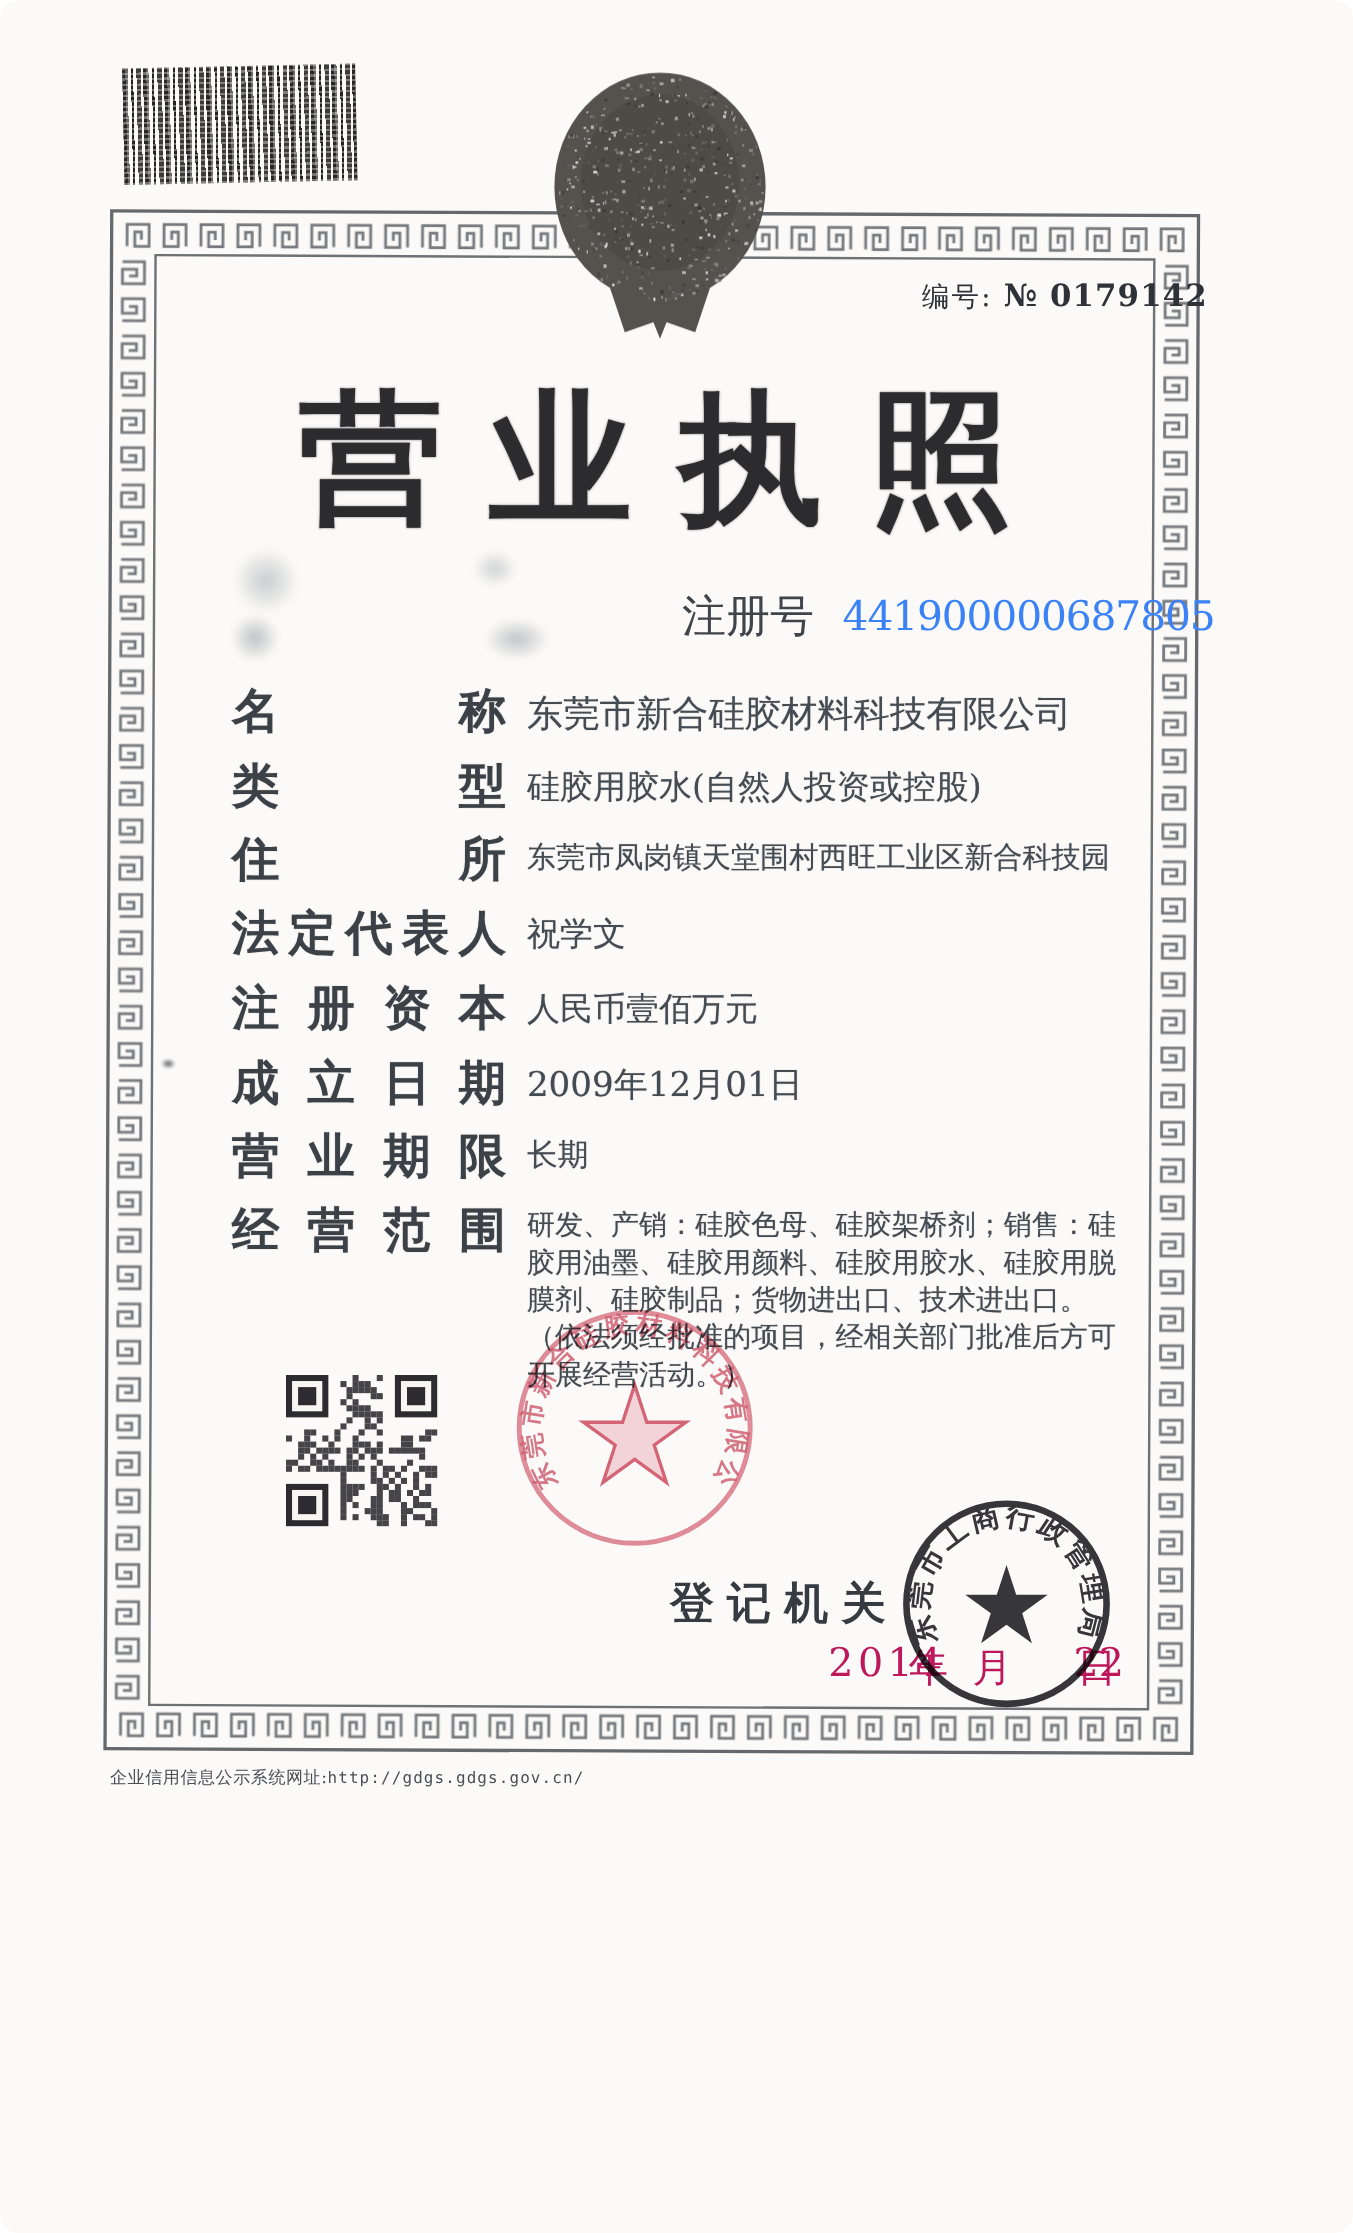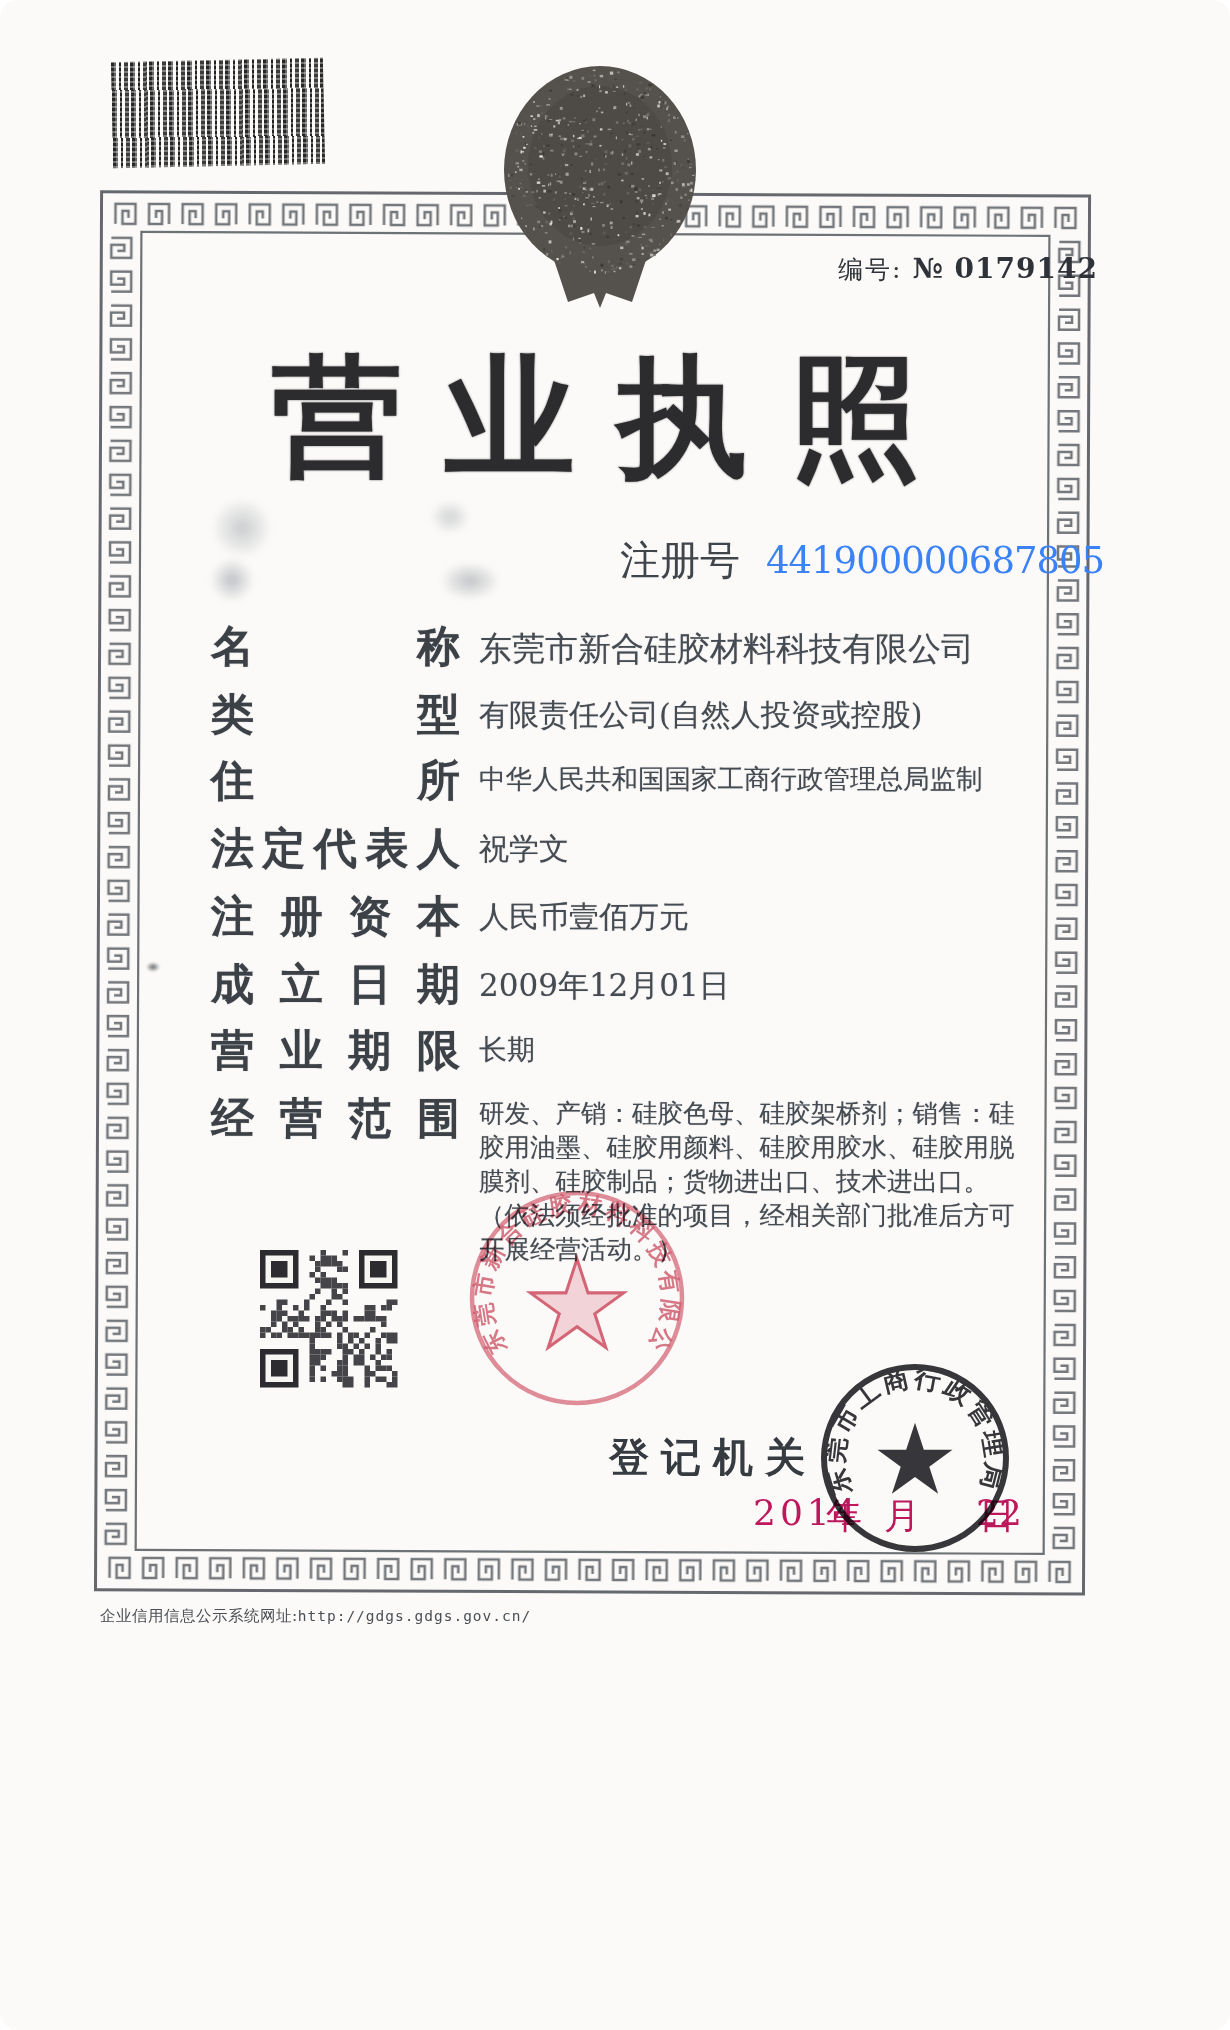--- a/index.html
+++ b/index.html
@@ -762,28 +762,28 @@
         <span>名</span>
         <span>称</span>
       </div>
     <div class="fvalue" style="font-size:33px">东莞市新合硅胶材料科技有限公司</div>
   </div>
   <div class="row" style="top:686px">
     <div class="flabel js-justify">
         <span>类</span>
         <span>型</span>
       </div>
-    <div class="fvalue" style="font-size:30px">有限责任公司(自然人投资或控股)</div>
+    <div class="fvalue" style="font-size:30px">硅胶用胶水(自然人投资或控股)</div>
   </div>
   <div class="row" style="top:752px">
     <div class="flabel js-justify">
         <span>住</span>
         <span>所</span>
       </div>
-    <div class="fvalue" style="font-size:26.5px">中华人民共和国国家工商行政管理总局监制</div>
+    <div class="fvalue" style="font-size:26.5px">东莞市凤岗镇天堂围村西旺工业区新合科技园</div>
   </div>
   <div class="row" style="top:820px">
     <div class="flabel js-justify">
         <span>法</span>
         <span>定</span>
         <span>代</span>
         <span>表</span>
         <span>人</span>
       </div>
     <div class="fvalue" style="font-size:30px">祝学文</div>

